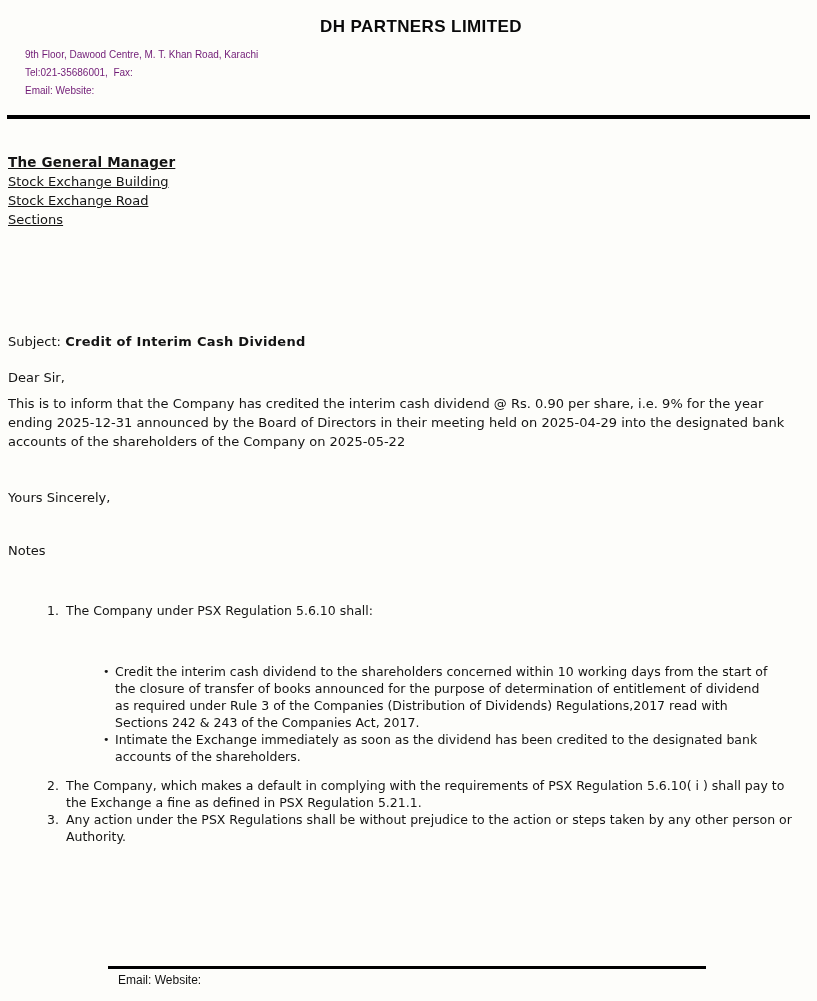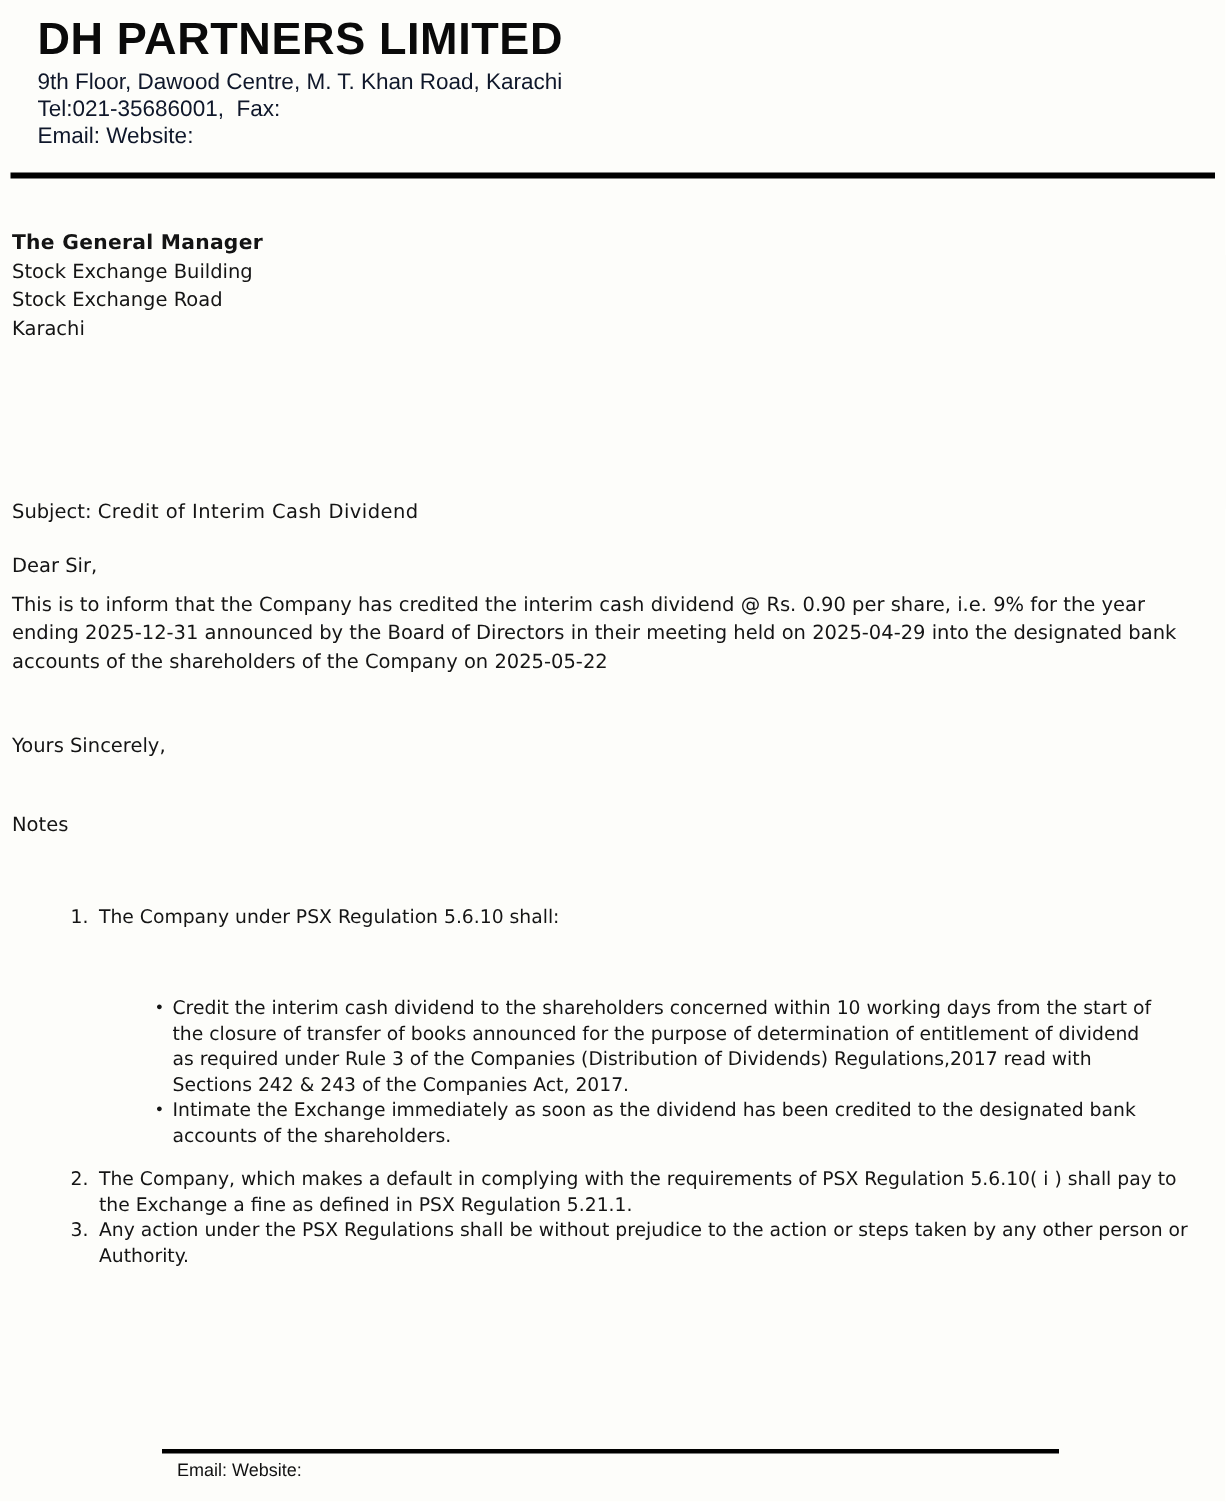--- a/index.html
+++ b/index.html
@@ -9,38 +9,38 @@
     width:817px; height:1001px;
     background:#fdfdfa;
     overflow:hidden;
     font-family:"DejaVu Sans", sans-serif;
     color:#141414;
   }
   
   .letterhead { padding:14px 0 0 25px; }
   .company-name {
     font-family:"Liberation Sans", sans-serif;
-    font-size:30px; font-weight:700; line-height:26px;
-    letter-spacing:0.4px; color:#0a0a0a;
+    font-size:17px; font-weight:700; line-height:26px;
+    letter-spacing:0.4px; color:#0a0a0a;text-align:center;
   }
   .lh-line {
     font-family:"Liberation Sans", sans-serif;
-    font-size:15px; line-height:18px; color:#0f172a;
+    font-size:10px; line-height:18px; color:#701a75;
     white-space:pre-wrap;
   }
   .lh-first { margin-top:6px; }
   .divider-top { height:4px; background:#000; margin:15px 7px 0 7px; }
 
   
   .content { padding:0 9px 0 8px; font-size:13px; line-height:19px; }
   .meta { margin-top:28px; }
-  .recipient { margin-top:33px; }
+  .recipient { margin-top:33px;text-decoration:underline; }
   .recipient-title { font-weight:700; font-size:13.5px; line-height:20px; letter-spacing:0.2px; }
   .subject-line { margin-top:103px; }
-  .subject-value { font-weight:400; letter-spacing:0.3px; }
+  .subject-value { font-weight:700; letter-spacing:0.3px; }
   .salutation { margin-top:17px; }
   .paragraph { margin-top:7px; max-width:802px; }
   .closing { margin-top:37px; }
   .notes-heading { margin-top:34px; }
 
   
   .oli { display:flex; font-size:12.5px; line-height:17px; }
   .oli-first { margin-top:42px; }
   .oli-second { margin-top:12px; }
   .num { flex:none; width:19px; margin-left:39px; }
@@ -73,21 +73,21 @@
 
   <div class="divider-top"></div>
 
   <main class="content">
 
 
     <section class="recipient">
       <div class="recipient-title">The General Manager</div>
       <div>Stock Exchange Building</div>
       <div>Stock Exchange Road</div>
-      <div>Karachi</div>
+      <div>Sections</div>
     </section>
 
     <div class="subject-line">
       <span>Subject:</span>
       <span class="subject-value">Credit of Interim Cash Dividend</span>
     </div>
 
     <div class="salutation">Dear Sir,</div>
 
     <p class="paragraph">This is to inform that the Company has credited the interim cash dividend @ Rs. 0.90 per share, i.e. 9% for the year ending 2025-12-31 announced by the Board of Directors in their meeting held on 2025-04-29 into the designated bank accounts of the shareholders of the Company on 2025-05-22</p>

